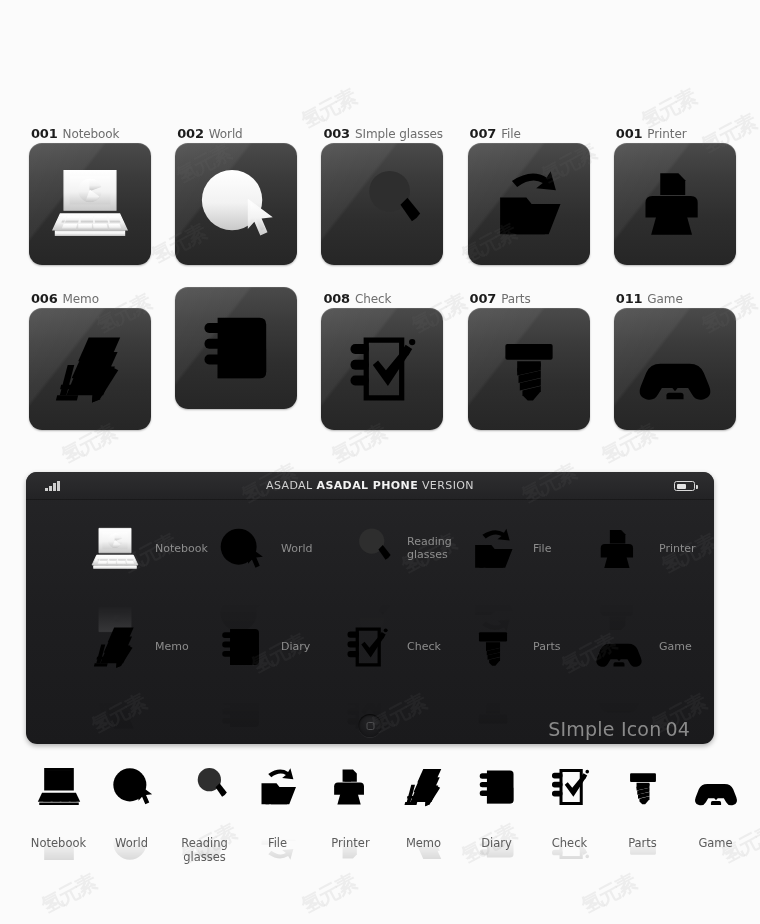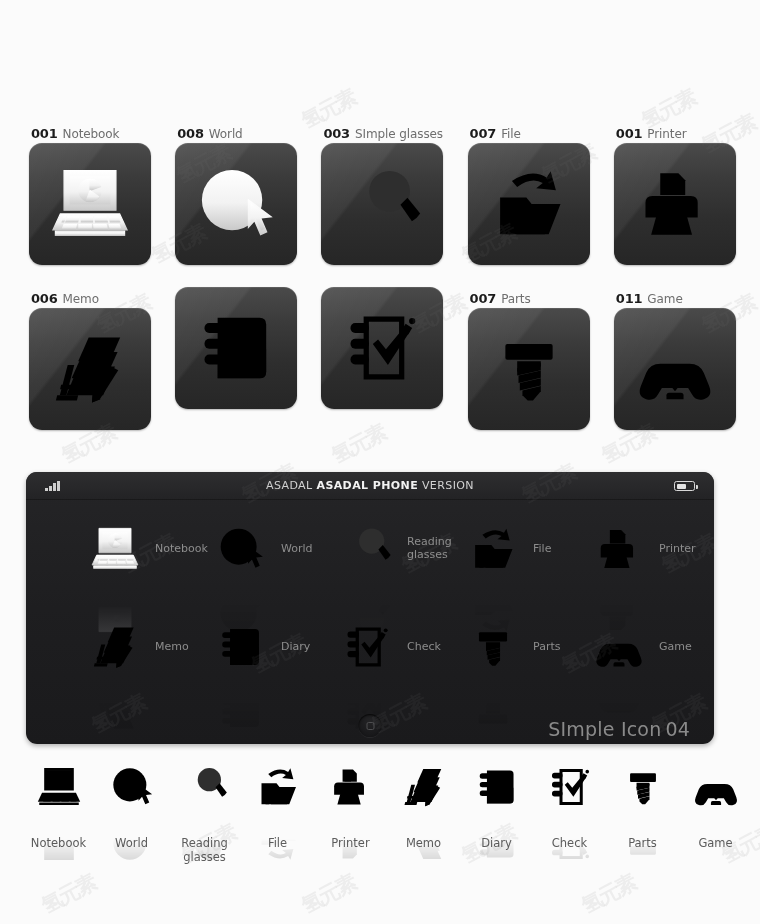--- a/index.html
+++ b/index.html
@@ -314,21 +314,21 @@
                 <g class="p3" fill="url(#gw)">
                   <use href="#ic-notebook"></use>
                 </g>
               </g>
             </g>
           </svg>
       </div>
     </div>
     <div class="tile-cell">
       <div class="tile-head">
-        <span class="tile-num">008</span><span class="tile-label">World</span>
+        <span class="tile-num">002</span><span class="tile-label">World</span>
       </div>
       <div class="tile-box">
         <svg width="84" height="84" viewBox="0 0 64 64">
             <g fill="url(#gw)" class="w-ico">
               <use href="#ic-world"></use>
             </g>
           </svg>
       </div>
     </div>
     <div class="tile-cell">
@@ -385,20 +385,23 @@
     <div class="tile-cell">
       <div class="tile-box">
         <svg width="84" height="84" viewBox="0 0 60 64">
             <g class="d-ico">
               <use href="#ic-diary"></use>
             </g>
           </svg>
       </div>
     </div>
     <div class="tile-cell">
+      <div class="tile-head">
+        <span class="tile-num">008</span><span class="tile-label">Check</span>
+      </div>
       <div class="tile-box">
         <svg width="84" height="84" viewBox="0 0 62 64">
             <g class="c-ico">
               <use href="#ic-check"></use>
             </g>
           </svg>
       </div>
     </div>
     <div class="tile-cell">
       <div class="tile-head">

